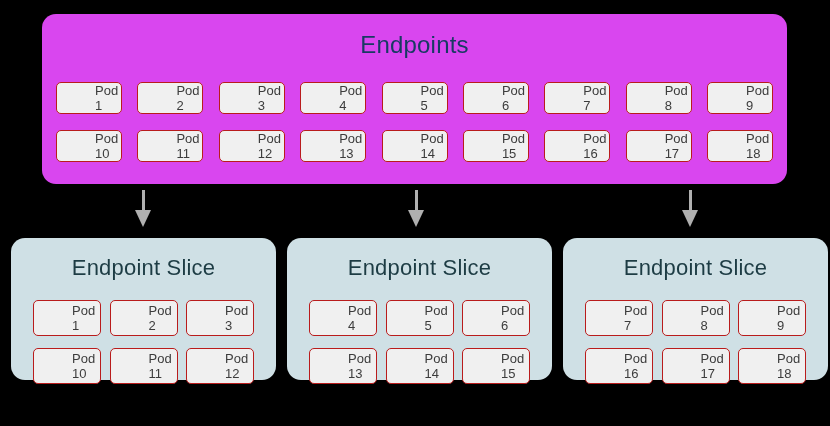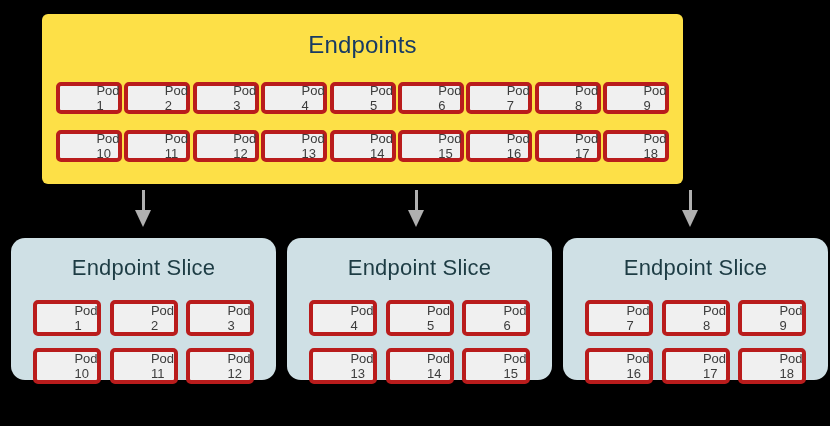--- a/index.html
+++ b/index.html
@@ -13,24 +13,24 @@
     position: relative;
     overflow: hidden;
     font-family: "Liberation Sans", sans-serif;
   }
 
   
   #endpoints-panel {
     position: absolute;
     left: 42px;
     top: 14px;
-    width: 641px;
+    width: 745px;
     height: 170px;
-    background: #fde047;
-    border-radius: 6px;
+    background: #d946ef;
+    border-radius: 14px;
     box-sizing: border-box;
   }
   #endpoints-title {
     position: absolute;
     left: 0;
     top: 17px;
     width: 100%;
     text-align: center;
     font-size: 24px;
     color: #183a63;
@@ -41,21 +41,21 @@
     left: 14px;
     right: 14px;
     display: flex;
     justify-content: space-between;
   }
   #ep-row-0 { top: 68px; }
   #ep-row-1 { top: 116px; }
 
   .pod {
     background: #f0f0f0;
-    border: 4px solid #b91c1c;
+    border: 1px solid #b91c1c;
     border-radius: 5px;
     color: #3c3c3c;
     font-size: 13px;
     display: flex;
     align-items: center;
     justify-content: center;
     box-sizing: border-box;
     padding-left: 38px;
   }
   .ep-row .pod {

